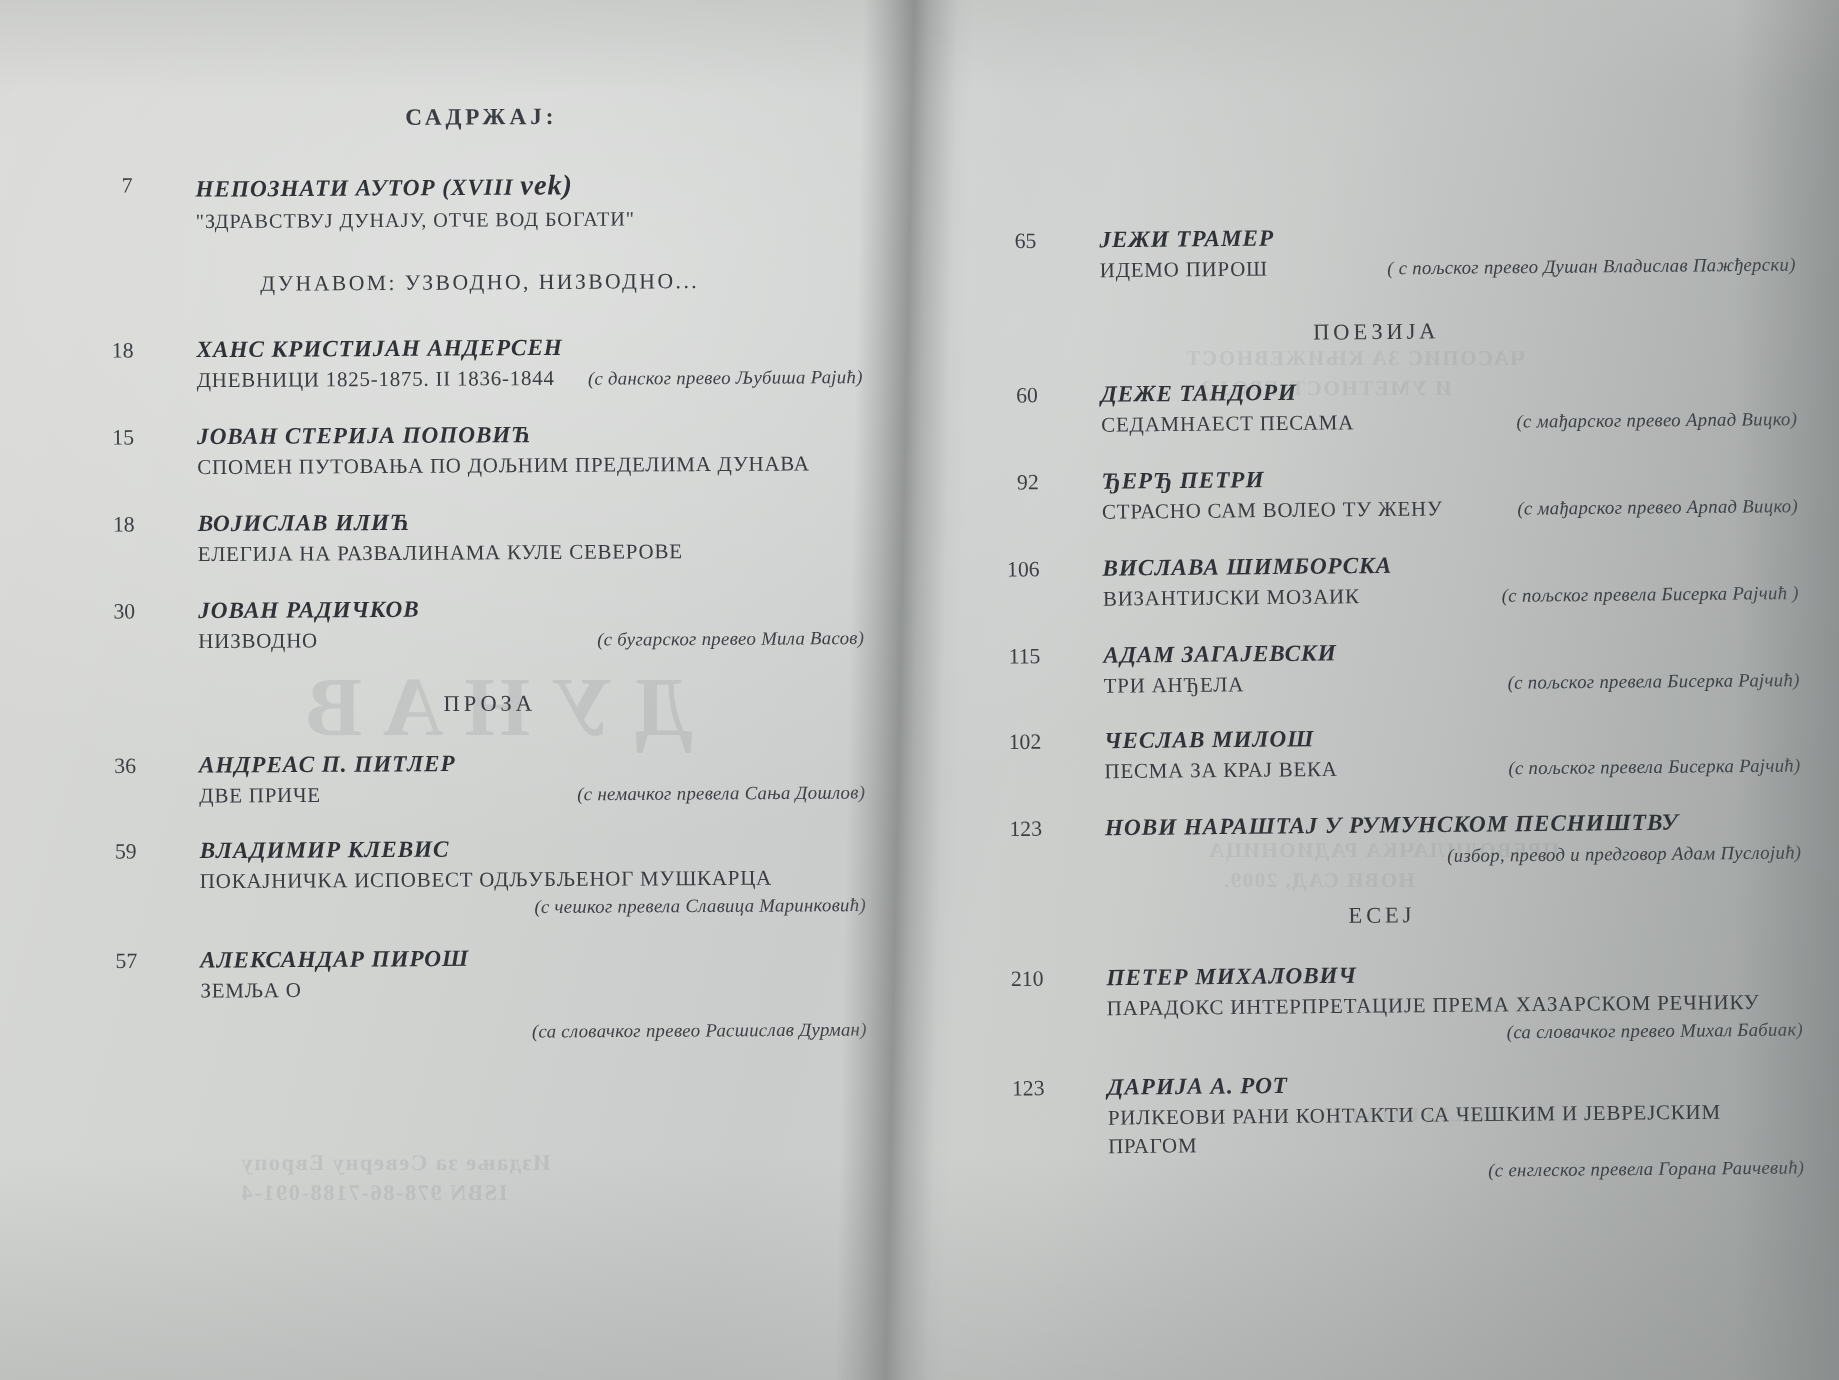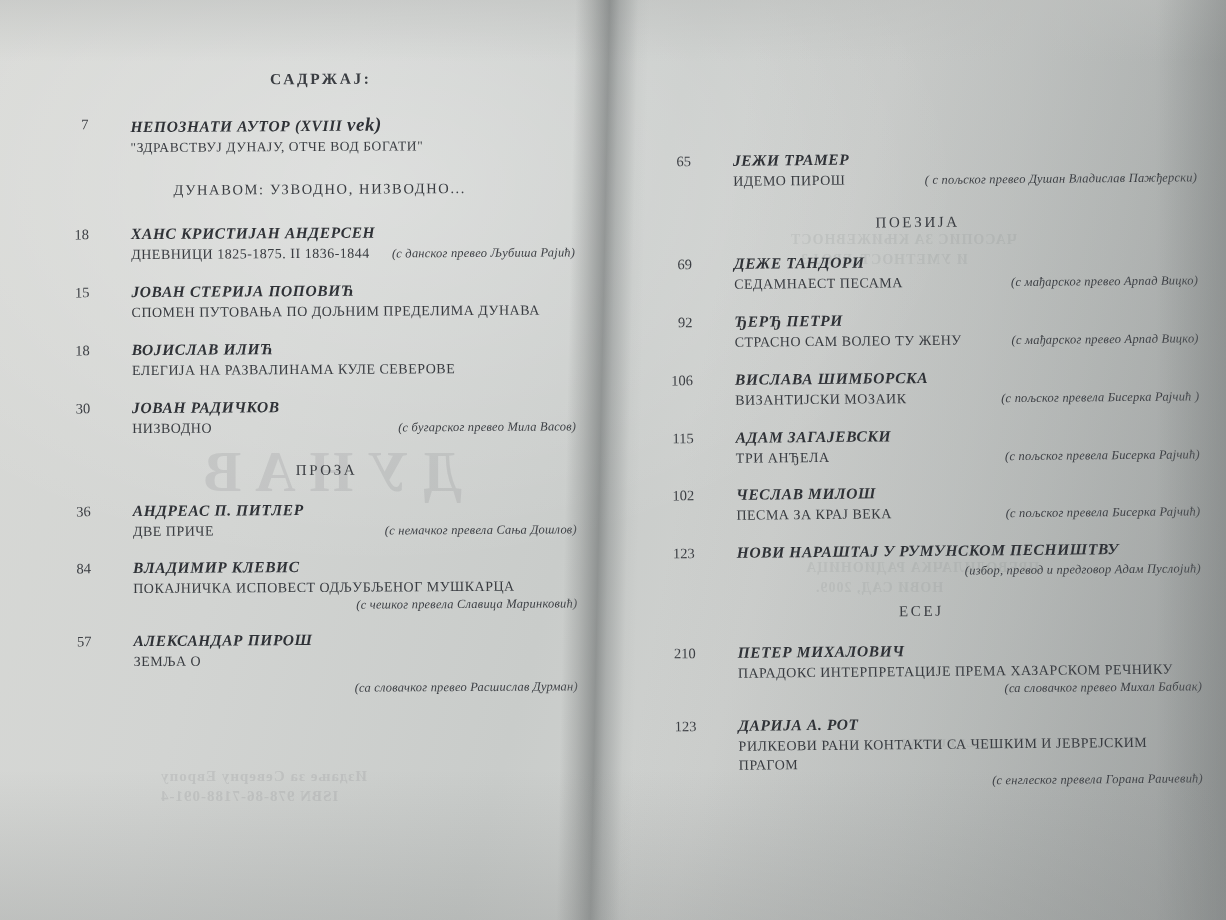--- a/index.html
+++ b/index.html
@@ -245,21 +245,21 @@
       <div class="body">
         <div class="author">АНДРЕАС П. ПИТЛЕР</div>
         <div class="row-split">
           <span class="title-line">ДВЕ ПРИЧЕ</span>
           <span class="trans">(с немачког превела Сања Дошлов)</span>
         </div>
       </div>
     </div>
 
     <div class="entry">
-      <div class="pg">84</div>
+      <div class="pg">59</div>
       <div class="body">
         <div class="author">ВЛАДИМИР КЛЕВИС</div>
         <div class="title-line">ПОКАЈНИЧКА ИСПОВЕСТ ОДЉУБЉЕНОГ МУШКАРЦА</div>
         <div class="trans trans-right">(с чешког превела Славица Маринковић)</div>
       </div>
     </div>
 
     <div class="entry">
       <div class="pg">57</div>
       <div class="body">
@@ -280,21 +280,21 @@
         <div class="row-split">
           <span class="title-line">ИДЕМО ПИРОШ</span>
           <span class="trans">( с пољског превео Душан Владислав Пажђерски)</span>
         </div>
       </div>
     </div>
 
     <div class="section-title">ПОЕЗИЈА</div>
 
     <div class="entry">
-      <div class="pg">69</div>
+      <div class="pg">60</div>
       <div class="body">
         <div class="author">ДЕЖЕ ТАНДОРИ</div>
         <div class="row-split">
           <span class="title-line">СЕДАМНАЕСТ ПЕСАМА</span>
           <span class="trans">(с мађарског превео Арпад Вицко)</span>
         </div>
       </div>
     </div>
 
     <div class="entry">

